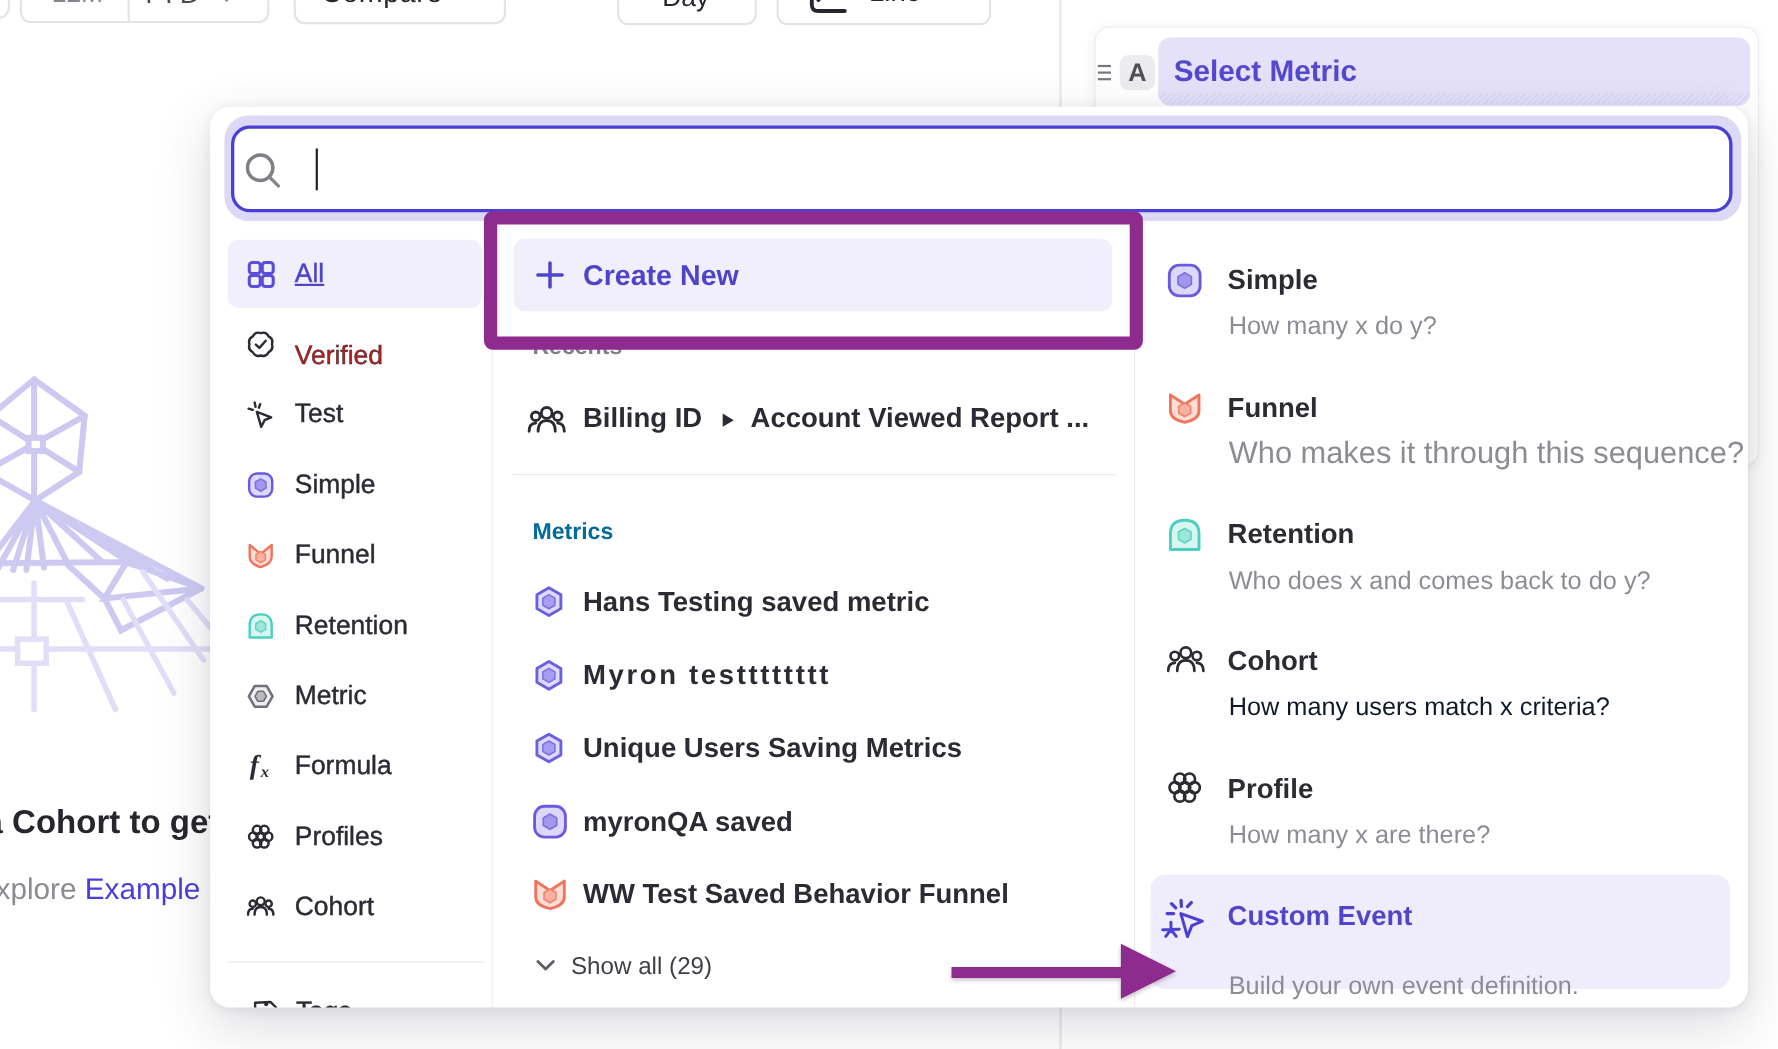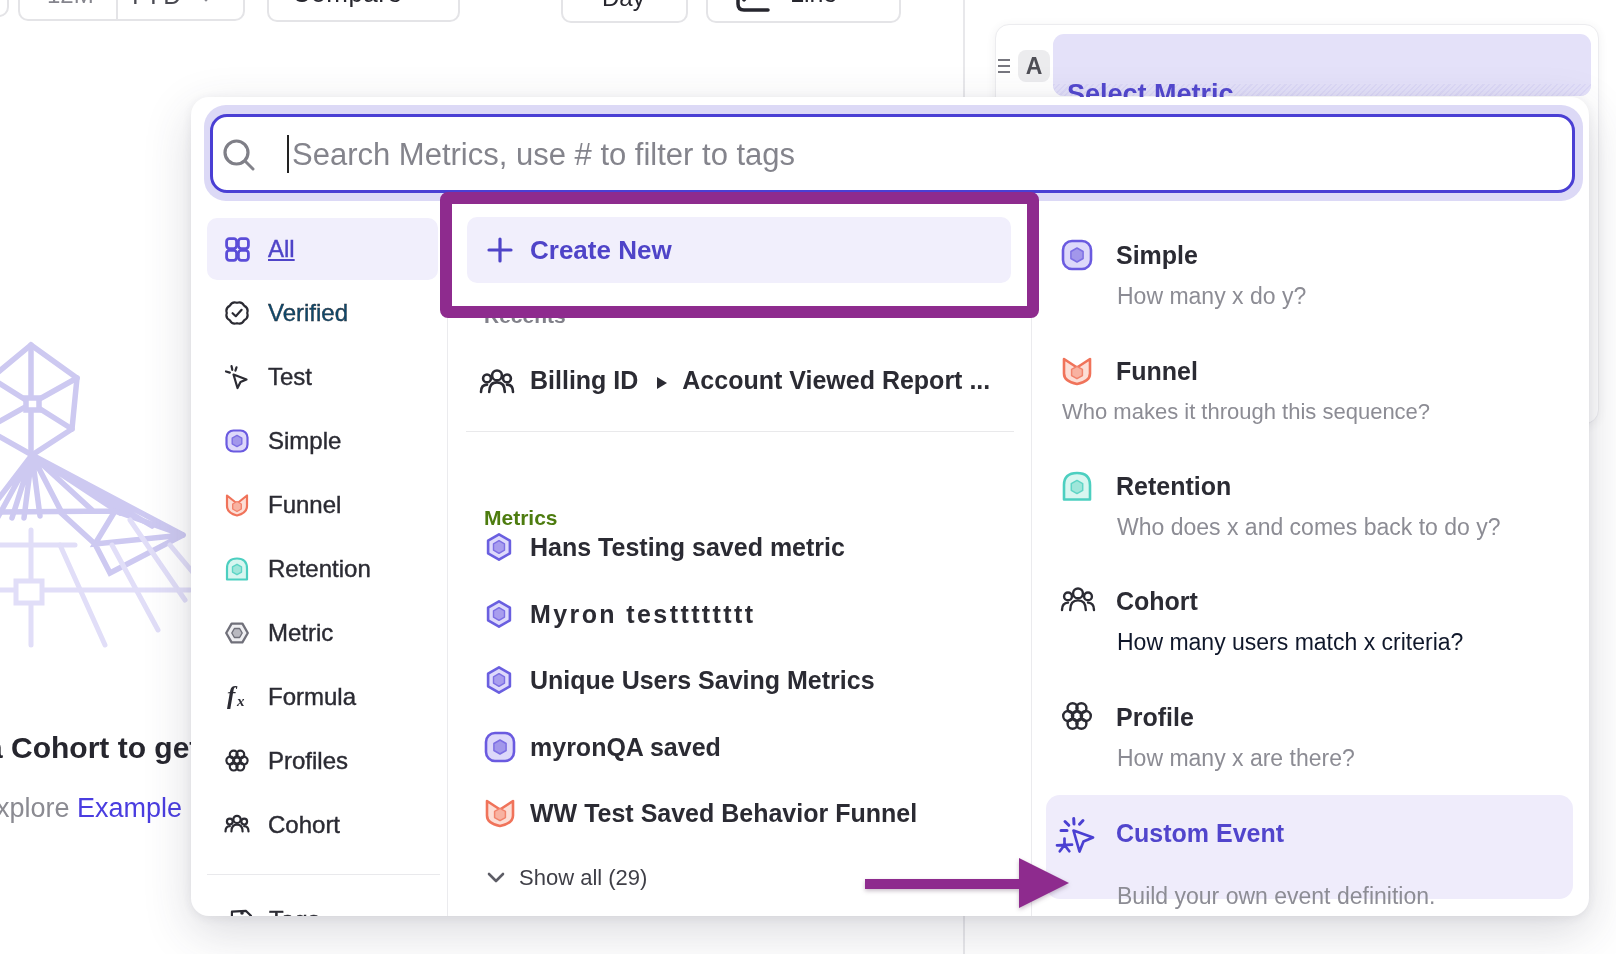--- a/index.html
+++ b/index.html
@@ -38,21 +38,21 @@
 
   <div class="abs" style="left:963px; top:0; width:2px; height:954px; background:#e8e8eb;"></div>
 
   <div class="abs" style="left:995px; top:24px; width:604px; height:400px; background:#fff; border:1px solid #ececef; border-radius:14px; box-shadow:0 2px 10px rgba(60,60,80,0.08);"></div>
   <div class="abs" style="left:998px; top:59px; width:11.5px; height:2px; background:#77777f;"></div>
   <div class="abs" style="left:998px; top:65px; width:11.5px; height:2px; background:#77777f;"></div>
   <div class="abs" style="left:998px; top:71px; width:11.5px; height:2px; background:#77777f;"></div>
   <div class="abs" style="left:1018px; top:50px; width:32px; height:32px; background:#ececee; border-radius:8px; text-align:center; line-height:32px; font-size:23px; font-weight:bold; color:#4f4f56;">A</div>
   <div class="abs" style="left:1053px; top:34px; width:538px; height:62px; background:#e4e1f9; border-radius:11px;"></div>
   <div class="abs" style="left:1053px; top:84px; width:538px; height:12px; border-radius:0 0 11px 11px; background:#e4e1f9 repeating-linear-gradient(135deg, rgba(110,100,215,0.07) 0 1.5px, transparent 1.5px 4px);"></div>
-  <div class="abs" style="left:1067px; top:34px; height:62px; line-height:62px; font-size:27px; font-weight:bold; color:#5348cf;margin-top:29px;">Select Metric</div>
+  <div class="abs" style="left:1067px; top:34px; height:62px; line-height:62px; font-size:27px; font-weight:bold; color:#5348cf;">Select Metric</div>
 
   <svg class="abs" style="left:0; top:330px;" width="195" height="330" viewBox="0 0 195 330" fill="none" stroke-linecap="round">
     <g stroke="#cdc9f1" stroke-width="5.5">
 
       <path d="M31 15 L77 48 L72 99 L32 125 L-14 99 L-9 48 Z"></path>
       <path d="M31 15 L31 125 M-9 48 L72 99 M77 48 L-14 99"></path>
       <rect x="26" y="68" width="13" height="12" fill="#fff"></rect>
 
       <path d="M32 125 L-14 185 M32 125 L-2 187 M32 125 L12 188 M32 125 L24 188 M32 125 L40 186 M32 125 L62 183 M32 125 L92 180 M32 125 L120 183 M32 125 L152 196 M32 125 L183 205"></path>
       <path d="M0 182 L115 181 M115 181 L183 205 L95 214 Z M115 181 L95 214 M60 182 L95 214 M183 205 L110 243 L95 214"></path>
@@ -72,35 +72,34 @@
     <div class="abs" style="left:256px; top:113px; width:1px; height:706px; background:#ebebee;"></div>
     <div class="abs" style="left:840px; top:113px; width:1px; height:706px; background:#ebebee;"></div>
 
     <div class="abs" style="left:13px; top:8px; width:1379px; height:96px; background:#dcd9f6; border-radius:22px;"></div>
     <div class="abs" style="left:18.5px; top:16.5px; width:1365px; height:79px; background:#fff; border:3px solid #4a3fd4; border-radius:17px;"></div>
     <svg class="abs" style="left:32px; top:42px;" width="32" height="32" viewBox="0 0 32 32">
       <circle cx="13.5" cy="13.5" r="11.5" fill="none" stroke="#7f7f87" stroke-width="3.2"></circle>
       <path d="M22 22 L30 30" stroke="#82828a" stroke-width="3" stroke-linecap="round"></path>
     </svg>
     <div class="abs" style="left:96px; top:38px; width:2px; height:38px; background:#222;"></div>
-    <div class="abs" style="left:101px; top:40px; font-size:31px; color:#84848c;">Search Metrics, use # to filter to tags</div>
 
     <div class="abs" style="left:16px; top:121px; width:231px; height:62px; background:#f1effc; border-radius:10px;"></div>
     <svg class="abs" style="left:33px; top:139px;" width="27" height="27" viewBox="0 0 27 27">
         <rect x="2.6" y="2.6" width="10" height="10" rx="2.8" fill="none" stroke="#5b4dd8" stroke-width="2.8"></rect>
         <rect x="2.6" y="14.4" width="10" height="10" rx="2.8" fill="none" stroke="#5b4dd8" stroke-width="2.8"></rect>
         <rect x="14.4" y="2.6" width="10" height="10" rx="2.8" fill="none" stroke="#5b4dd8" stroke-width="2.8"></rect>
         <rect x="14.4" y="14.4" width="10" height="10" rx="2.8" fill="none" stroke="#5b4dd8" stroke-width="2.8"></rect>
       </svg>
     <div class="abs" style="left:77px; top:121px; height:57px; line-height:62px; font-size:24px; color:#4f44c8;text-decoration:underline; -webkit-text-stroke:0.4px #4f44c8;">All</div>
     <svg class="abs" style="left:33px; top:203px;" width="26" height="26" viewBox="0 0 26 26">
         <path d="M13.0 2.8 Q17.9 1.2 20.2 5.8 Q24.8 8.1 23.2 13.0 Q24.8 17.9 20.2 20.2 Q17.9 24.8 13.0 23.2 Q8.1 24.8 5.8 20.2 Q1.2 17.9 2.8 13.0 Q1.2 8.1 5.8 5.8 Q8.1 1.2 13.0 2.8 Z" fill="none" stroke="#2b2b33" stroke-width="2.2" stroke-linejoin="round"></path>
         <path d="M8.6 13.2 L11.8 16.2 L17.6 9.8" fill="none" stroke="#2b2b33" stroke-width="2.2" stroke-linecap="round" stroke-linejoin="round"></path>
       </svg>
-    <div class="abs" style="left:77px; top:185px; height:62px; line-height:62px; font-size:24px; color:#0c4a6e; -webkit-text-stroke:0.4px #2b2b33;">Verified</div>
+    <div class="abs" style="left:77px; top:196px; height:62px; line-height:62px; font-size:24px; color:#b91c1c; -webkit-text-stroke:0.4px #2b2b33;">Verified</div>
     <svg class="abs" style="left:33px; top:267px;" width="26" height="26" viewBox="0 0 26 26">
         <path d="M9.5 10.5 L22.5 15.5 L16.5 18.0 L13.5 24.0 Z" fill="none" stroke="#2b2b33" stroke-width="2.2" stroke-linejoin="round"></path>
         <path d="M7.5 2.0 L8.3 5.8 M2.0 7.5 L5.8 8.6 M12.5 3.4 L11.4 6.6" stroke="#2b2b33" stroke-width="2.2" stroke-linecap="round"></path>
       </svg>
     <div class="abs" style="left:77px; top:249px; height:62px; line-height:62px; font-size:24px; color:#2b2b33; -webkit-text-stroke:0.4px #2b2b33;">Test</div>
     <svg class="abs" style="left:33px; top:331px;" width="26" height="26" viewBox="0 0 26 26">
         <rect x="2.5" y="2.5" width="21" height="21" rx="7" fill="#ddd8fa" stroke="#6a5ae0" stroke-width="2.2"></rect>
         <polygon points="13.0,18.6 8.2,15.8 8.2,10.2 13.0,7.4 17.8,10.2 17.8,15.8" fill="#a297eb" stroke="#7d6fe4" stroke-width="1.4" stroke-linejoin="round"></polygon>
       </svg>
     <div class="abs" style="left:77px; top:313px; height:62px; line-height:62px; font-size:24px; color:#2b2b33; -webkit-text-stroke:0.4px #2b2b33;">Simple</div>
@@ -150,21 +149,21 @@
     <div class="abs" style="left:16px; top:777px; width:233px; height:1px; background:#e9e9ec;"></div>
 
     <div class="abs" style="left:276px; top:120px; width:544px; height:66px; background:#f1effc; border-radius:10px;"></div>
     <svg class="abs" style="left:295px; top:139px;" width="28" height="28" viewBox="0 0 28 28">
       <path d="M14 3 L14 25 M3 14 L25 14" stroke="#4f44c8" stroke-width="3.2" stroke-linecap="round"></path>
     </svg>
     <div class="abs" style="left:339px; top:120px; height:66px; line-height:66px; font-size:26px; font-weight:bold; color:#4f44c8;">Create New</div>
     <div class="abs" style="left:293px; top:207px; font-size:21px; font-weight:bold; color:#808089;">Recents</div>
     <div class="abs" style="left:339px; top:252px; height:62px; line-height:62px; font-size:25px; font-weight:bold; color:#2b2b33;">Billing ID <span class="tri"></span> Account Viewed Report ...</div>
     <div class="abs" style="left:275px; top:334px; width:548px; height:1px; background:#e9e9eb;"></div>
-    <div class="abs" style="left:293px; top:375px; font-size:21px; font-weight:bold; color:#4d7c0f;margin-top:34px;">Metrics</div>
+    <div class="abs" style="left:293px; top:375px; font-size:21px; font-weight:bold; color:#0369a1;">Metrics</div>
     <svg class="abs" style="left:292px; top:434px;" width="32" height="32" viewBox="0 0 32 32">
         <polygon points="16.0,28.6 5.1,22.3 5.1,9.7 16.0,3.4 26.9,9.7 26.9,22.3" fill="#dedafb" stroke="#6a5fe0" stroke-width="2.6" stroke-linejoin="round"></polygon>
         <polygon points="16.0,22.4 10.5,19.2 10.5,12.8 16.0,9.6 21.5,12.8 21.5,19.2" fill="#a89dee" stroke="#7d6fe4" stroke-width="1.4" stroke-linejoin="round"></polygon>
       </svg>
     <div class="abs" style="left:339px; top:419px; height:62px; line-height:62px; font-size:25px; font-weight:bold; color:#2b2b33;">Hans Testing saved metric</div>
     <svg class="abs" style="left:292px; top:501px;" width="32" height="32" viewBox="0 0 32 32">
         <polygon points="16.0,28.6 5.1,22.3 5.1,9.7 16.0,3.4 26.9,9.7 26.9,22.3" fill="#dedafb" stroke="#6a5fe0" stroke-width="2.6" stroke-linejoin="round"></polygon>
         <polygon points="16.0,22.4 10.5,19.2 10.5,12.8 16.0,9.6 21.5,12.8 21.5,19.2" fill="#a89dee" stroke="#7d6fe4" stroke-width="1.4" stroke-linejoin="round"></polygon>
       </svg>
     <div class="abs" style="left:339px; top:486px; height:62px; line-height:62px; font-size:25px; font-weight:bold; color:#2b2b33; letter-spacing:2.4px;">Myron testttttttt</div>
@@ -200,21 +199,21 @@
         <rect x="3" y="3" width="28" height="28" rx="9" fill="#ddd8fa" stroke="#6a5ae0" stroke-width="2.6"></rect>
         <polygon points="17.0,24.0 10.9,20.5 10.9,13.5 17.0,10.0 23.1,13.5 23.1,20.5" fill="#a297eb" stroke="#7d6fe4" stroke-width="1.5" stroke-linejoin="round"></polygon>
       </svg>
     <div class="abs" style="left:925px; top:142px; font-size:25px; font-weight:bold; color:#2b2b33; line-height:32px;">Simple</div>
     <div class="abs" style="left:926px; top:184px; font-size:23px; color:#8c8c94; line-height:30px;">How many x do y?</div>
     <svg class="abs" style="left:869px; top:257px;" width="34" height="34" viewBox="0 0 34 34">
         <path d="M4 5 L17 13.5 L30 5 L30 19.5 Q30 27.5 17 30 Q4 27.5 4 19.5 Z" fill="#fcded6" stroke="#f0735a" stroke-width="2.6" stroke-linejoin="round"></path>
         <polygon points="17.0,24.7 11.6,21.6 11.6,15.4 17.0,12.3 22.4,15.4 22.4,21.6" fill="#f8b2a1" stroke="#f2836c" stroke-width="1.5" stroke-linejoin="round"></polygon>
       </svg>
     <div class="abs" style="left:925px; top:258px; font-size:25px; font-weight:bold; color:#2b2b33; line-height:32px;">Funnel</div>
-    <div class="abs" style="left:871px; top:300px; font-size:22px; color:#8c8c94; line-height:30px;">Who makes it through this sequence?</div>
+    <div class="abs" style="left:926px; top:300px; font-size:28px; color:#8c8c94; line-height:30px;">Who makes it through this sequence?</div>
     <svg class="abs" style="left:869px; top:372px;" width="34" height="34" viewBox="0 0 34 34">
         <path d="M4 30.5 L4 16 Q4 4 17 4 Q30 4 30 16 L30 30.5 Z" fill="#d8f6f0" stroke="#4ccfc0" stroke-width="2.6" stroke-linejoin="round"></path>
         <polygon points="17.0,24.6 11.3,21.3 11.3,14.7 17.0,11.4 22.7,14.7 22.7,21.3" fill="#9fe6da" stroke="#5fd5c6" stroke-width="1.5" stroke-linejoin="round"></polygon>
       </svg>
     <div class="abs" style="left:925px; top:373px; font-size:25px; font-weight:bold; color:#2b2b33; line-height:32px;">Retention</div>
     <div class="abs" style="left:926px; top:415px; font-size:23px; color:#8c8c94; line-height:30px;">Who does x and comes back to do y?</div>
     <svg class="abs" style="left:869px; top:486px;" width="36" height="36" viewBox="0 0 36 36">
         <circle cx="8" cy="13.4" r="3.9" fill="none" stroke="#2b2b33" stroke-width="2.4"></circle>
         <circle cx="28" cy="13.4" r="3.9" fill="none" stroke="#2b2b33" stroke-width="2.4"></circle>
         <circle cx="18" cy="10.4" r="4.9" fill="#fff" stroke="#2b2b33" stroke-width="2.4"></circle>

